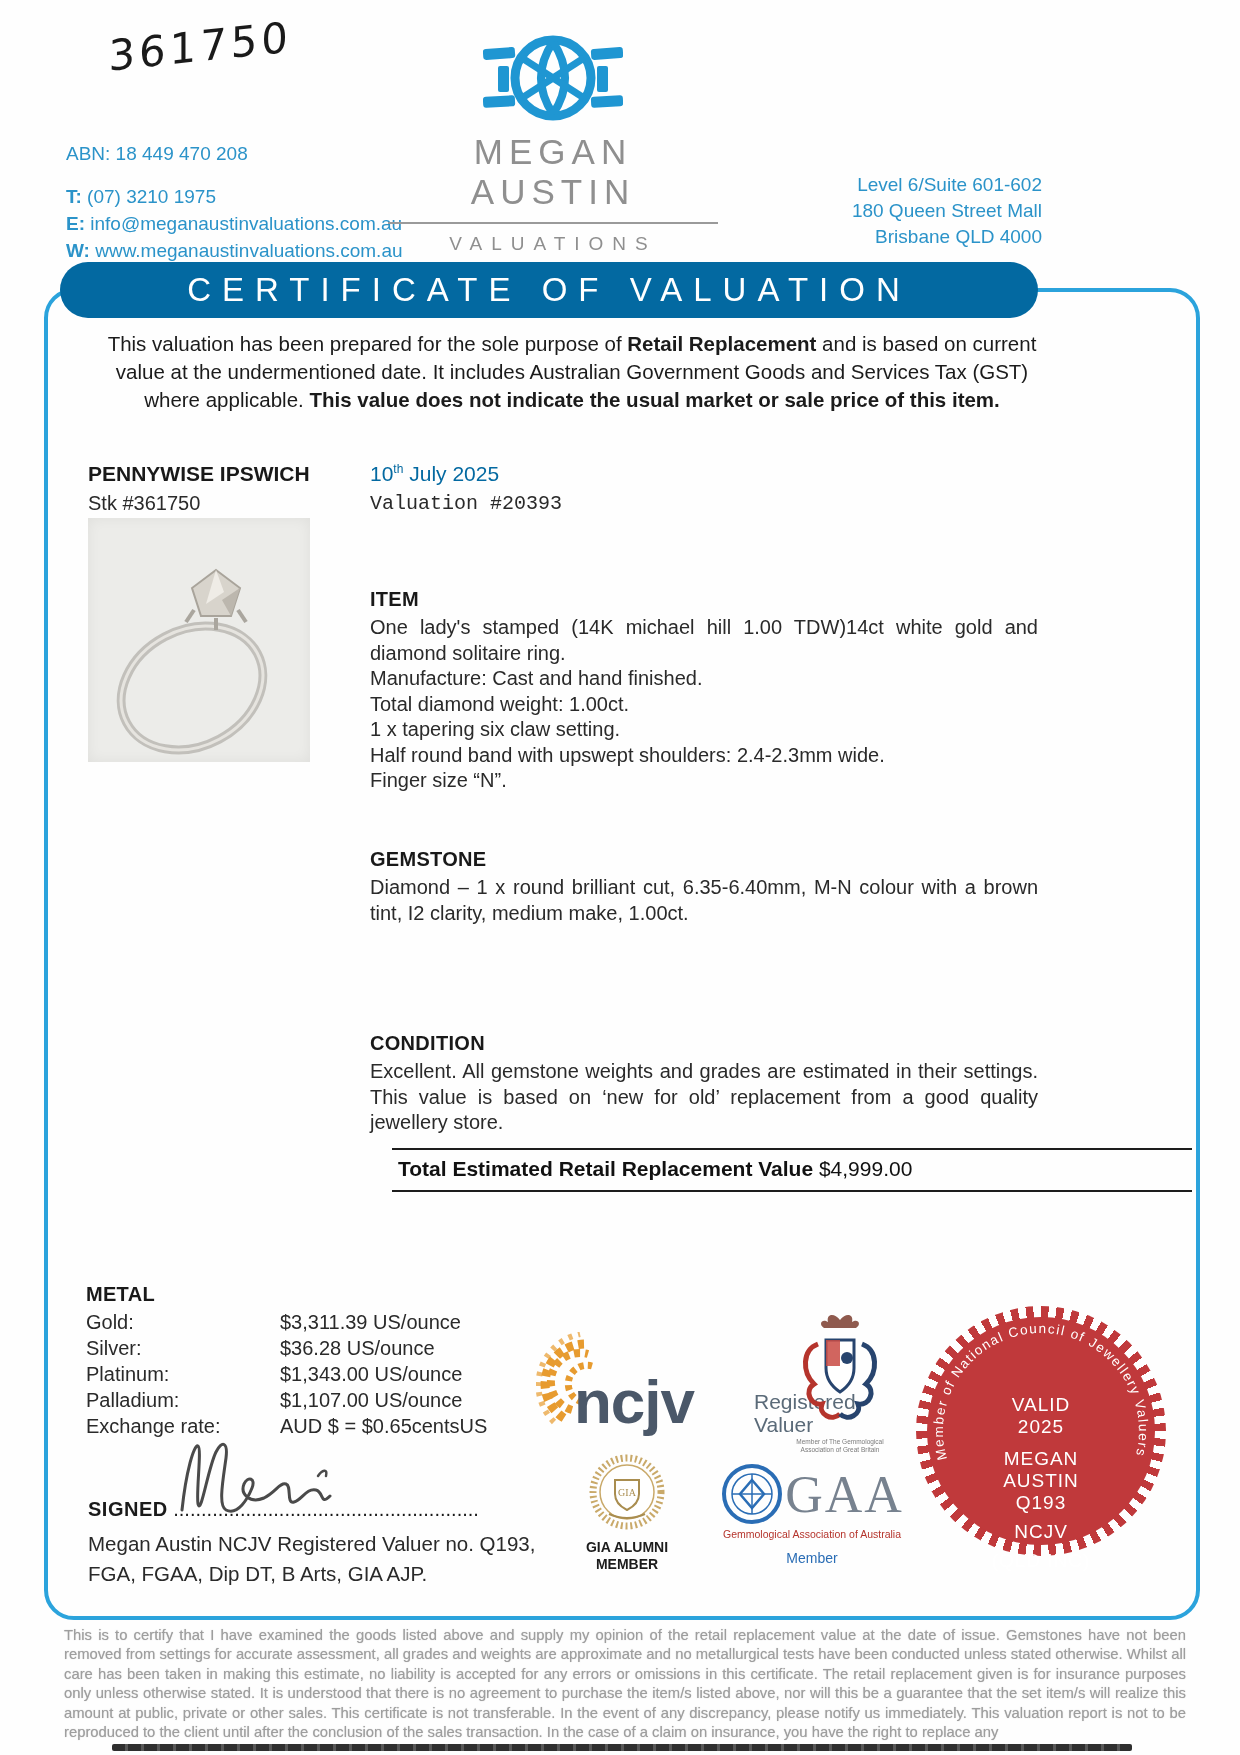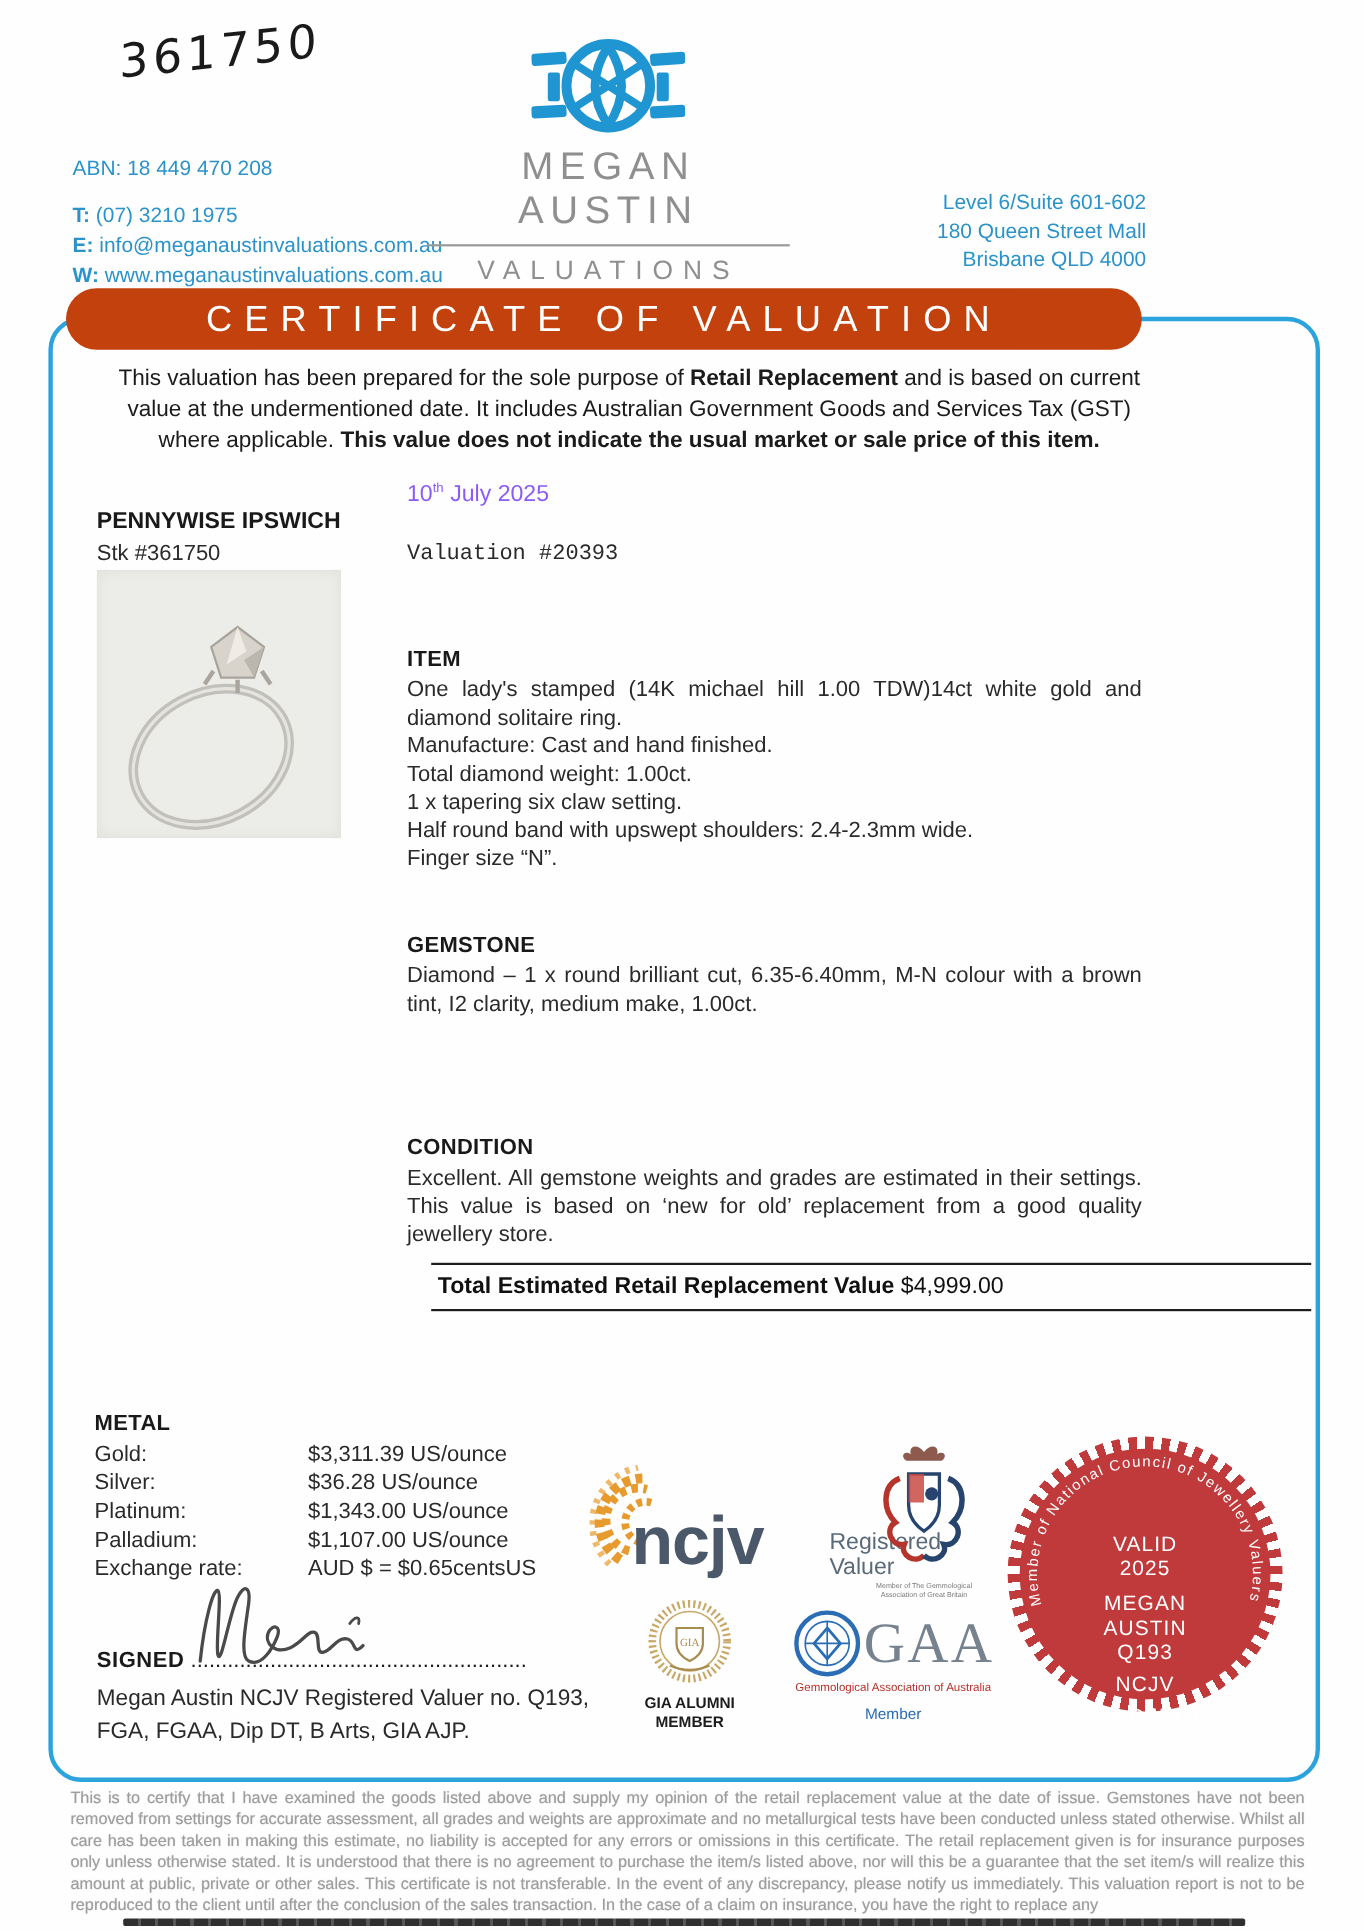--- a/index.html
+++ b/index.html
@@ -9,40 +9,40 @@
   
   .handwritten{position:absolute;left:108px;top:22px;font-size:42px;color:#1a1a1a;
     transform:rotate(-6deg) skewX(-6deg);letter-spacing:4px;font-family:"DejaVu Sans",sans-serif;}
   .contact-left{position:absolute;left:66px;top:140px;font-size:19px;line-height:27px;color:#2b93c9;}
   .contact-left b{font-weight:700;}
   .contact-left .abn{margin-bottom:16px;}
   .brand{position:absolute;left:388px;top:28px;width:330px;text-align:center;}
   .brand-icon{display:block;margin:0 auto;}
   .brand-name{margin-top:4px;font-size:35px;letter-spacing:6px;color:#8f8f8f;font-weight:400;
     border-bottom:2px solid #9a9a9a;padding-bottom:10px;}
-  .brand-sub{margin-top:9px;font-size:24px;letter-spacing:9px;color:#8f8f8f;}
+  .brand-sub{margin-top:9px;font-size:19px;letter-spacing:9px;color:#8f8f8f;}
   .address-right{position:absolute;left:780px;top:172px;width:262px;text-align:right;
     font-size:19px;line-height:26px;color:#2b93c9;}
 
   
   .frame{position:absolute;left:44px;top:288px;width:1148px;height:1324px;
     border:4px solid #2ba3dc;border-radius:30px;}
-  .banner{position:absolute;left:60px;top:262px;width:978px;height:56px;background:#c2410c;
+  .banner{position:absolute;left:60px;top:262px;width:978px;height:56px;background:#0369a1;
     border-radius:28px;display:flex;align-items:center;justify-content:center;}
   .banner-title{color:#ffffff;font-size:33px;letter-spacing:11px;font-weight:400;}
 
   
   .intro{position:absolute;left:92px;top:330px;width:960px;text-align:center;
     font-size:20.5px;line-height:28px;color:#1b1b1b;}
   .intro b{font-weight:700;}
 
   
   .client-name{position:absolute;left:88px;top:462px;font-size:21px;font-weight:700;color:#191919;}
   .client-stk{position:absolute;left:88px;top:492px;font-size:20px;color:#2a2a2a;}
-  .val-date{position:absolute;left:370px;top:436px;font-size:21px;color:#8b5cf6;}
+  .val-date{position:absolute;left:370px;top:462px;font-size:21px;color:#0369a1;}
   .val-date sup{font-size:12px;}
   .val-no{position:absolute;left:370px;top:492px;font-size:20px;color:#2a2a2a;font-family:Liberation Mono, monospace;}
 
   
   .photo{position:absolute;left:88px;top:518px;width:222px;height:244px;background:#ecece9;
     box-shadow:inset 0 0 14px rgba(0,0,0,0.06);}
 
   
   .section{position:absolute;left:370px;width:668px;color:#2a2a2a;}
   .sec-head{font-size:20px;font-weight:700;color:#191919;letter-spacing:0.3px;margin-bottom:4px;}

